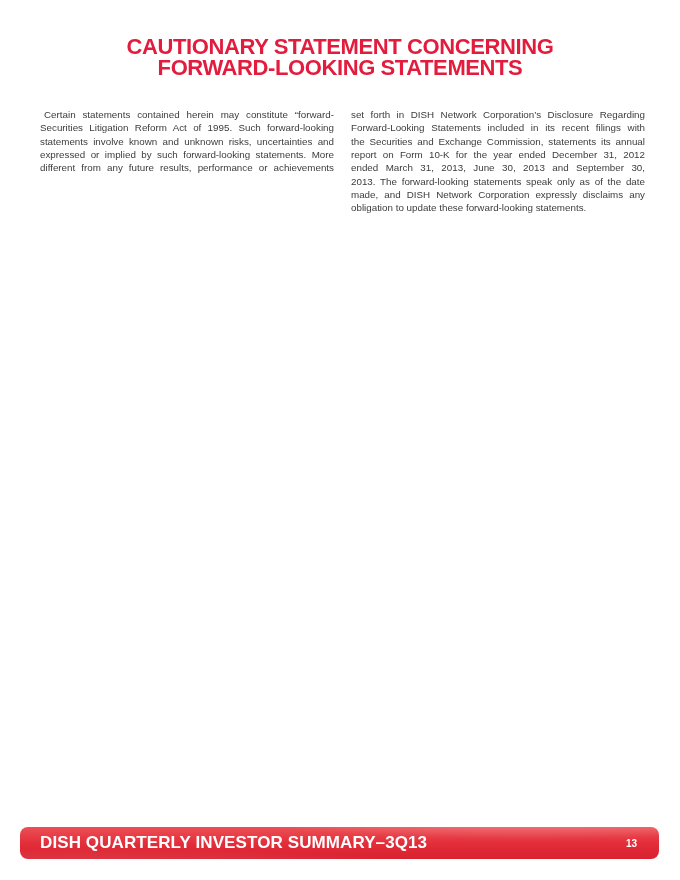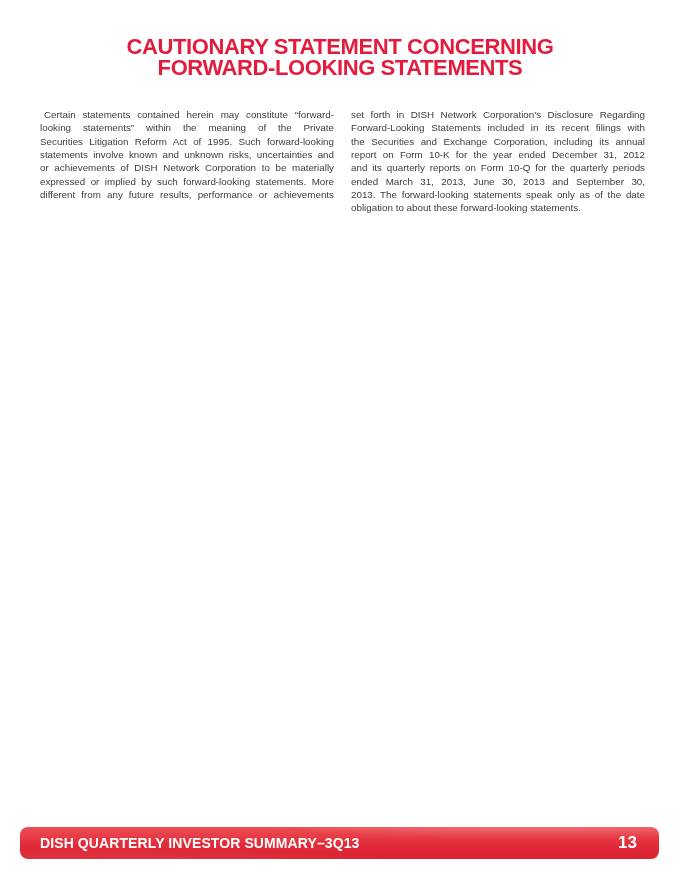--- a/index.html
+++ b/index.html
@@ -64,60 +64,58 @@
       radial-gradient(130% 210% at 12% 175%, rgba(255,255,255,0.28) 0%, rgba(255,255,255,0.0) 52%),
       linear-gradient(180deg, #ec4f55 0%, #e22c38 55%, #d92130 100%);
     display: flex;
     align-items: center;
     justify-content: space-between;
     box-sizing: border-box;
     padding: 0 22px 0 20px;
     overflow: hidden;
   }
   .footer-label {
-    font-size: 14px;
+    font-size: 17px;
     font-weight: bold;
     letter-spacing: 0.1px;
     color: #ffffff;
   }
   .footer-page {
-    font-size: 17px;
+    font-size: 10px;
     font-weight: bold;
     color: #ffffff;
   }
 </style>
 </head>
 <body>
 
 <div class="page">
 
   <h1 class="title">
     <span>CAUTIONARY STATEMENT CONCERNING</span><br>
     <span>FORWARD-LOOKING STATEMENTS</span>
   </h1>
 
   <div class="columns">
     <div class="col">
         <div class="line indent">Certain statements contained herein may constitute “forward-</div>
-        <div class="line">looking statements” within the meaning of the Private</div>
         <div class="line">Securities Litigation Reform Act of 1995. Such forward-looking</div>
         <div class="line">statements involve known and unknown risks, uncertainties and</div>
-        <div class="line">or achievements of DISH Network Corporation to be materially</div>
         <div class="line">expressed or implied by such forward-looking statements. More</div>
         <div class="line">different from any future results, performance or achievements</div>
       </div>
     <div class="col">
         <div class="line">set forth in DISH Network Corporation’s Disclosure Regarding</div>
         <div class="line">Forward-Looking Statements included in its recent filings with</div>
-        <div class="line">the Securities and Exchange Corporation, including its annual</div>
+        <div class="line">the Securities and Exchange Commission, statements its annual</div>
         <div class="line">report on Form 10-K for the year ended December 31, 2012</div>
-        <div class="line">and its quarterly reports on Form 10-Q for the quarterly periods</div>
         <div class="line">ended March 31, 2013, June 30, 2013 and September 30,</div>
         <div class="line">2013. The forward-looking statements speak only as of the date</div>
-        <div class="line no-just-last">obligation to about these forward-looking statements.</div>
+        <div class="line">made, and DISH Network Corporation expressly disclaims any</div>
+        <div class="line no-just-last">obligation to update these forward-looking statements.</div>
       </div>
   </div>
 
   <div class="footer-bar">
     <span class="footer-label">DISH QUARTERLY INVESTOR SUMMARY–3Q13</span>
     <span class="footer-page">13</span>
   </div>
 
 </div>
 

